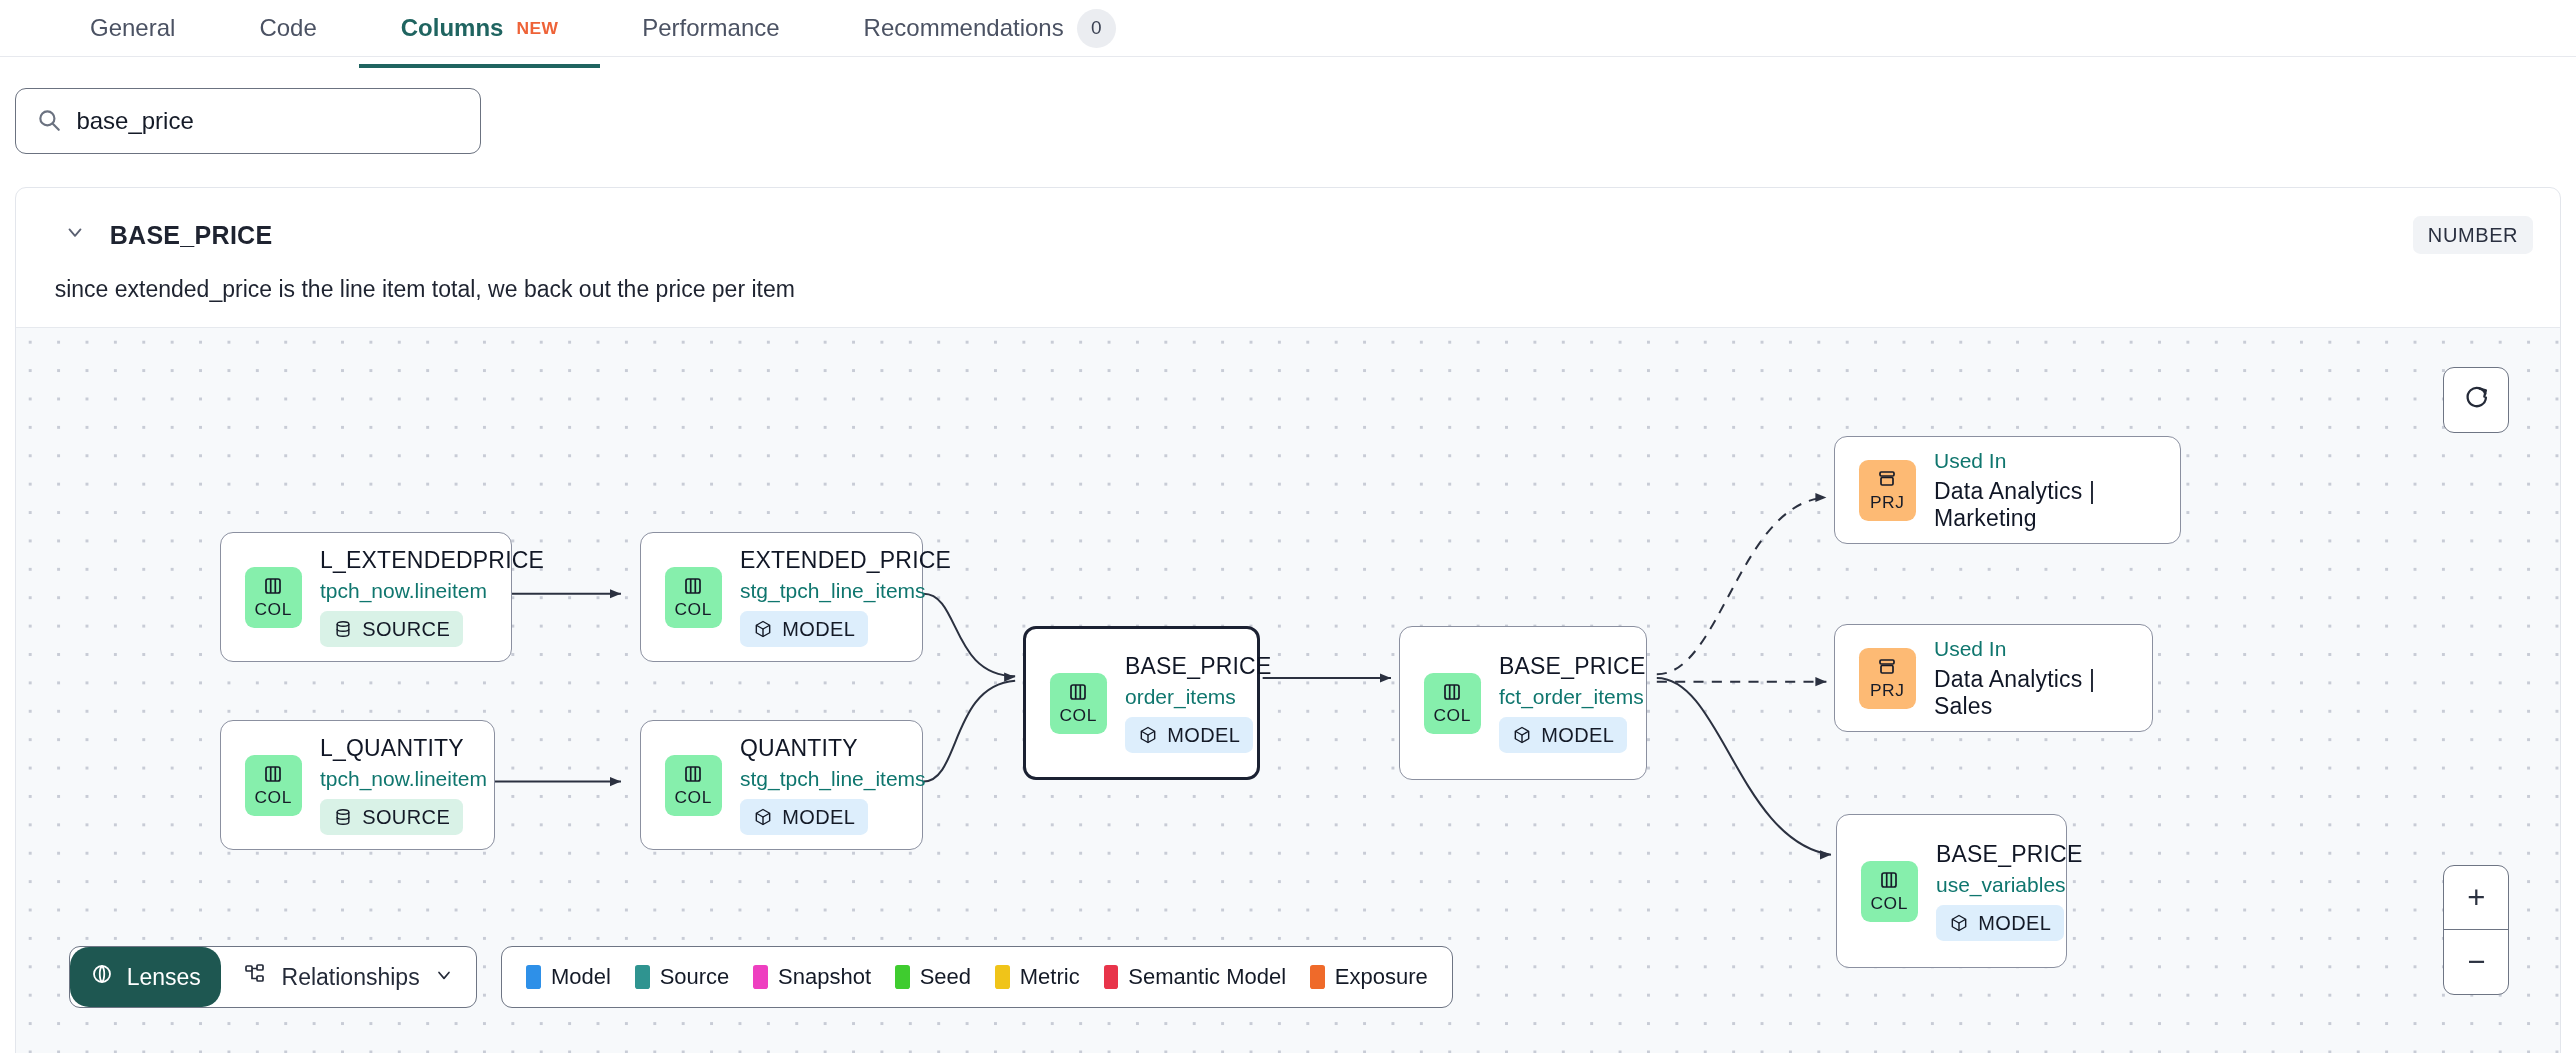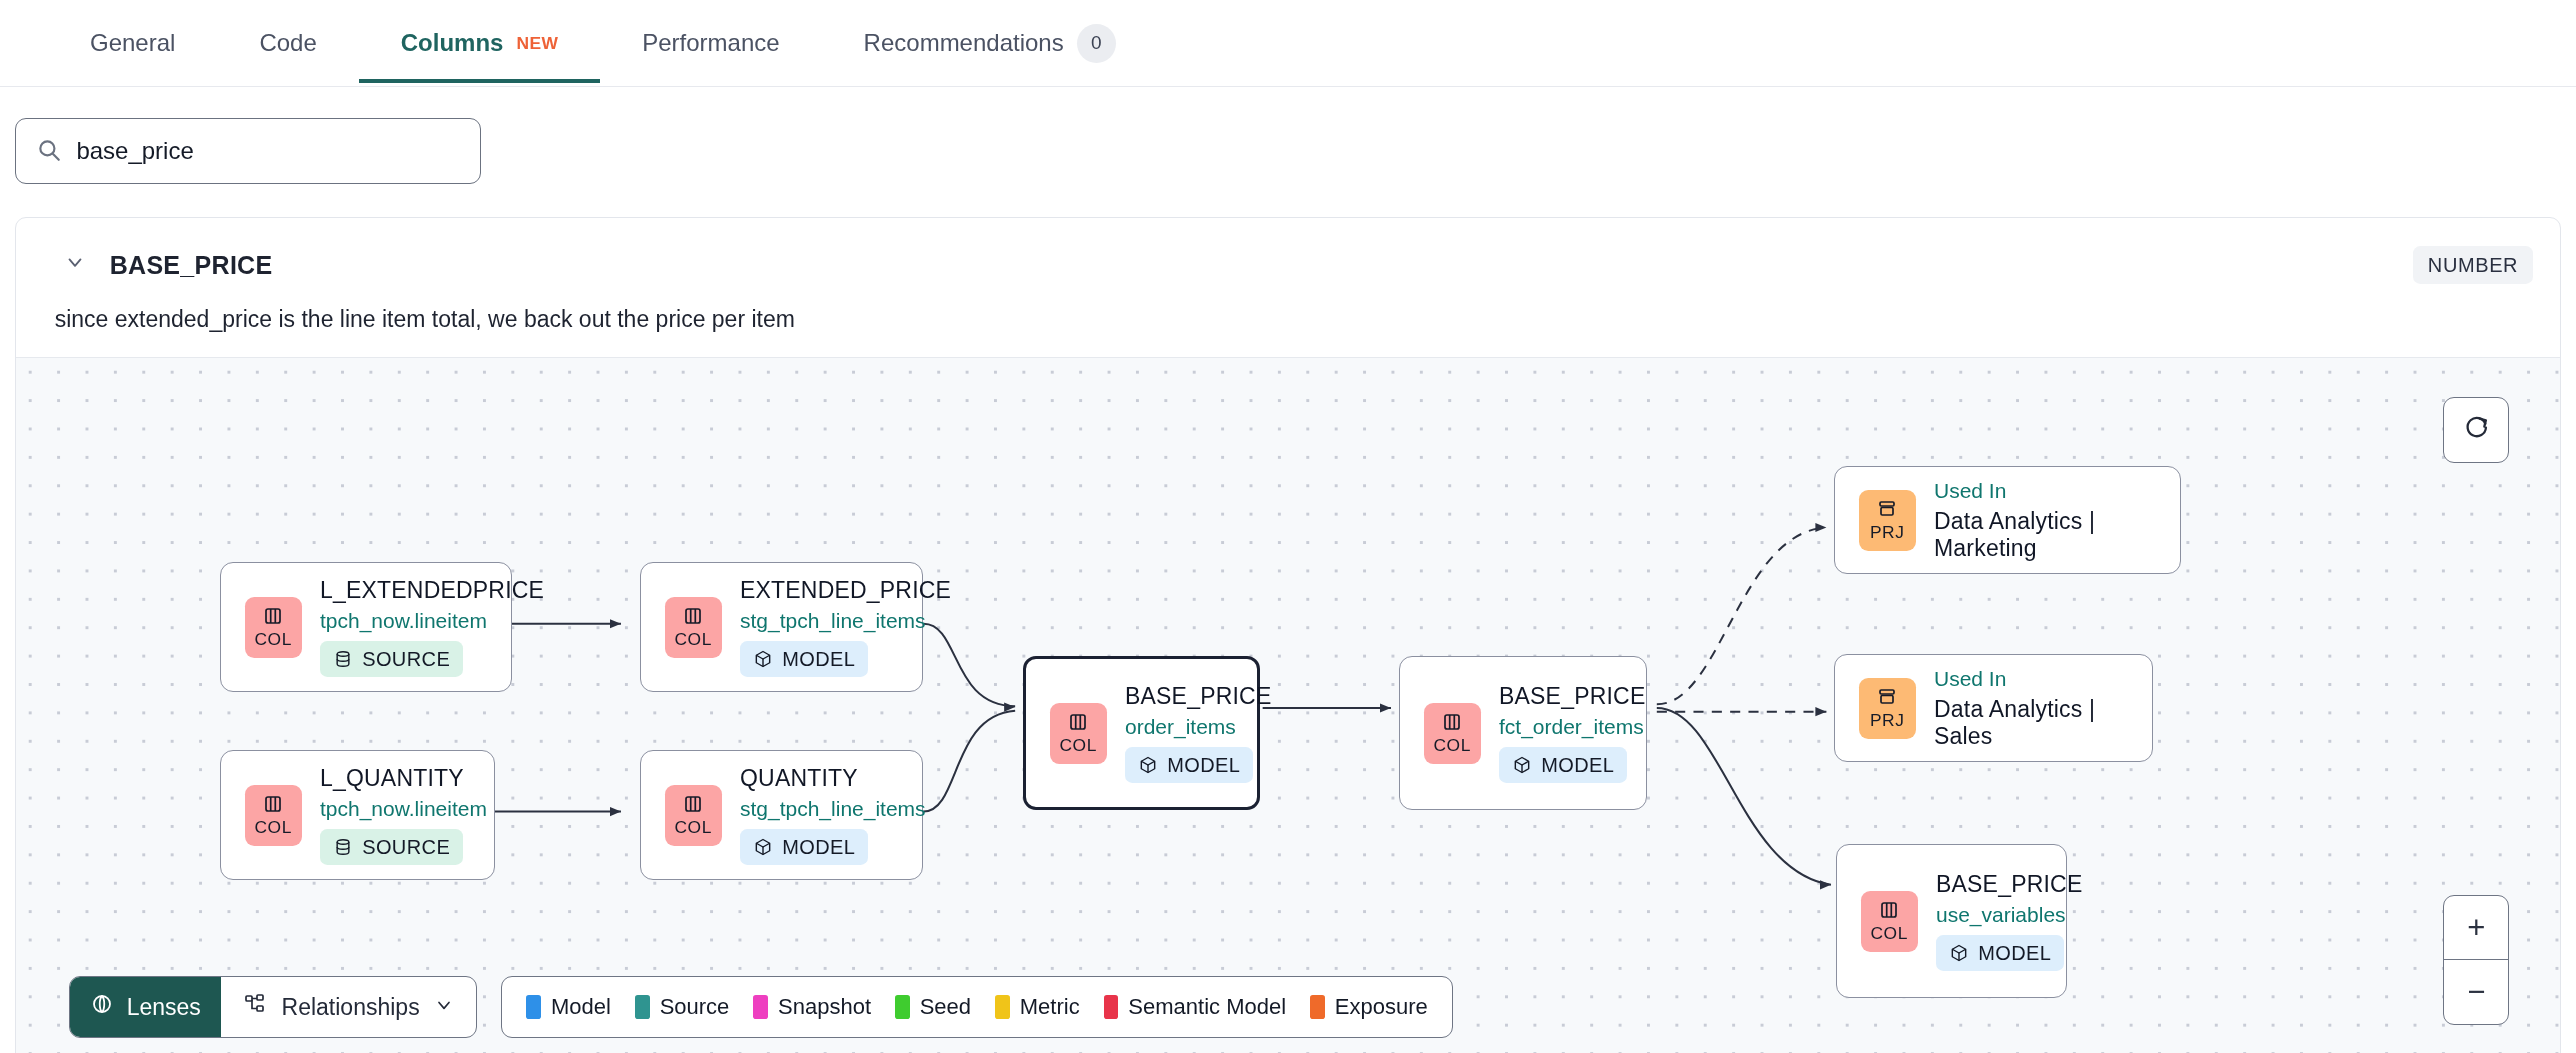--- a/index.html
+++ b/index.html
@@ -7,21 +7,21 @@
     width: 2576px; height: 1053px;
     background: #ffffff;
     font-family: "Liberation Sans", sans-serif;
     color: #1e2330;
     overflow: hidden;
   }
 
   
   .tabbar {
     position: relative;
-    height: 87px;
+    height: 57px;
     border-bottom: 1.8px solid #e7e9ee;
     display: flex;
     align-items: center;
     padding-left: 48px;
     gap: 0px;
   }
   .tab {
     position: relative;
     height: 77px;
     display: flex;
@@ -138,21 +138,21 @@
     cursor: pointer;
   }
   .node.selected { border: 3.7px solid #1b2132; }
   .node .ntext { display: flex; flex-direction: column; gap: 4.6px; }
   .ntitle { font-size: 23px; color: #111726; letter-spacing: 0.2px; }
   .nsub { font-size: 21px; color: #0f766e; }
 
   .iconbadge {
     width: 57px; height: 61px;
     border-radius: 9.2px;
-    background: #fca5a5;
+    background: #86efac;
     display: flex; flex-direction: column;
     align-items: center; justify-content: center;
     gap: 0.9px;
     flex: none;
   }
   .iconbadge.prj { background: #fdba74; }
   .iconbadge .lbl { font-size: 17.4px; color: #161b28; letter-spacing: 0.5px; }
 
   .pill {
     display: inline-flex; align-items: center; gap: 9.2px;
@@ -195,21 +195,21 @@
     position: absolute; left: 53px; bottom: 53px;
     display: flex; gap: 24px; align-items: stretch; z-index: 6;
   }
   .lensgroup {
     display: flex; border: 1.8px solid #6e7584;
     border-radius: 11px; overflow: hidden; height: 62px; background: #fff;
   }
   .lenses {
     background: #1e5751; color: #fff;
     display: flex; align-items: center; gap: 13px;
-    padding: 0 20px; font-size: 23px; cursor: pointer;
+    padding: 0 20px; font-size: 23px; cursor: pointer; border-radius: 19px;
   }
   .relationships {
     display: flex; align-items: center; gap: 14.7px;
     padding: 0 22px; font-size: 23px; color: #242a38; cursor: pointer;
   }
   .legend {
     display: flex; align-items: center; gap: 24px;
     background: #fff; border: 1.8px solid #6e7584;
     border-radius: 11px; padding: 0 24px; height: 62px;
   }

